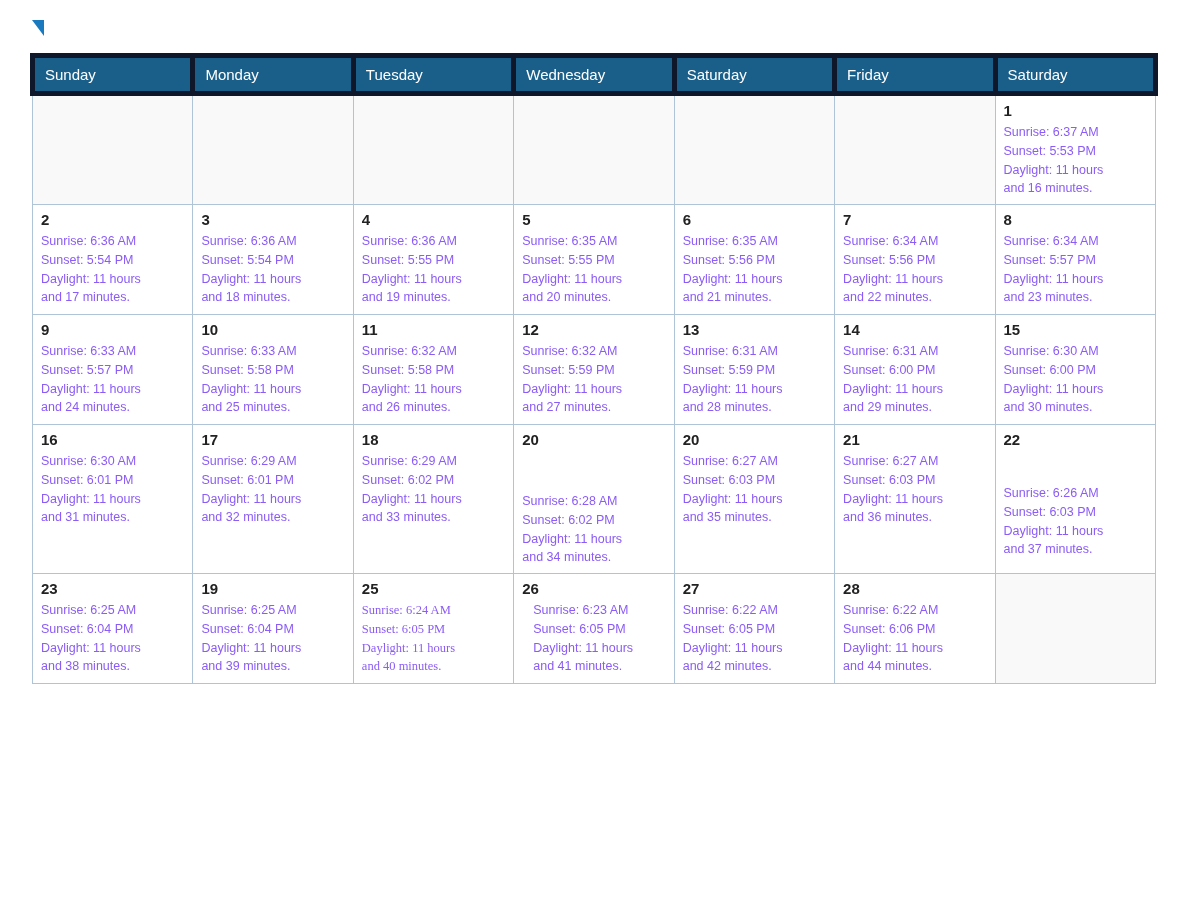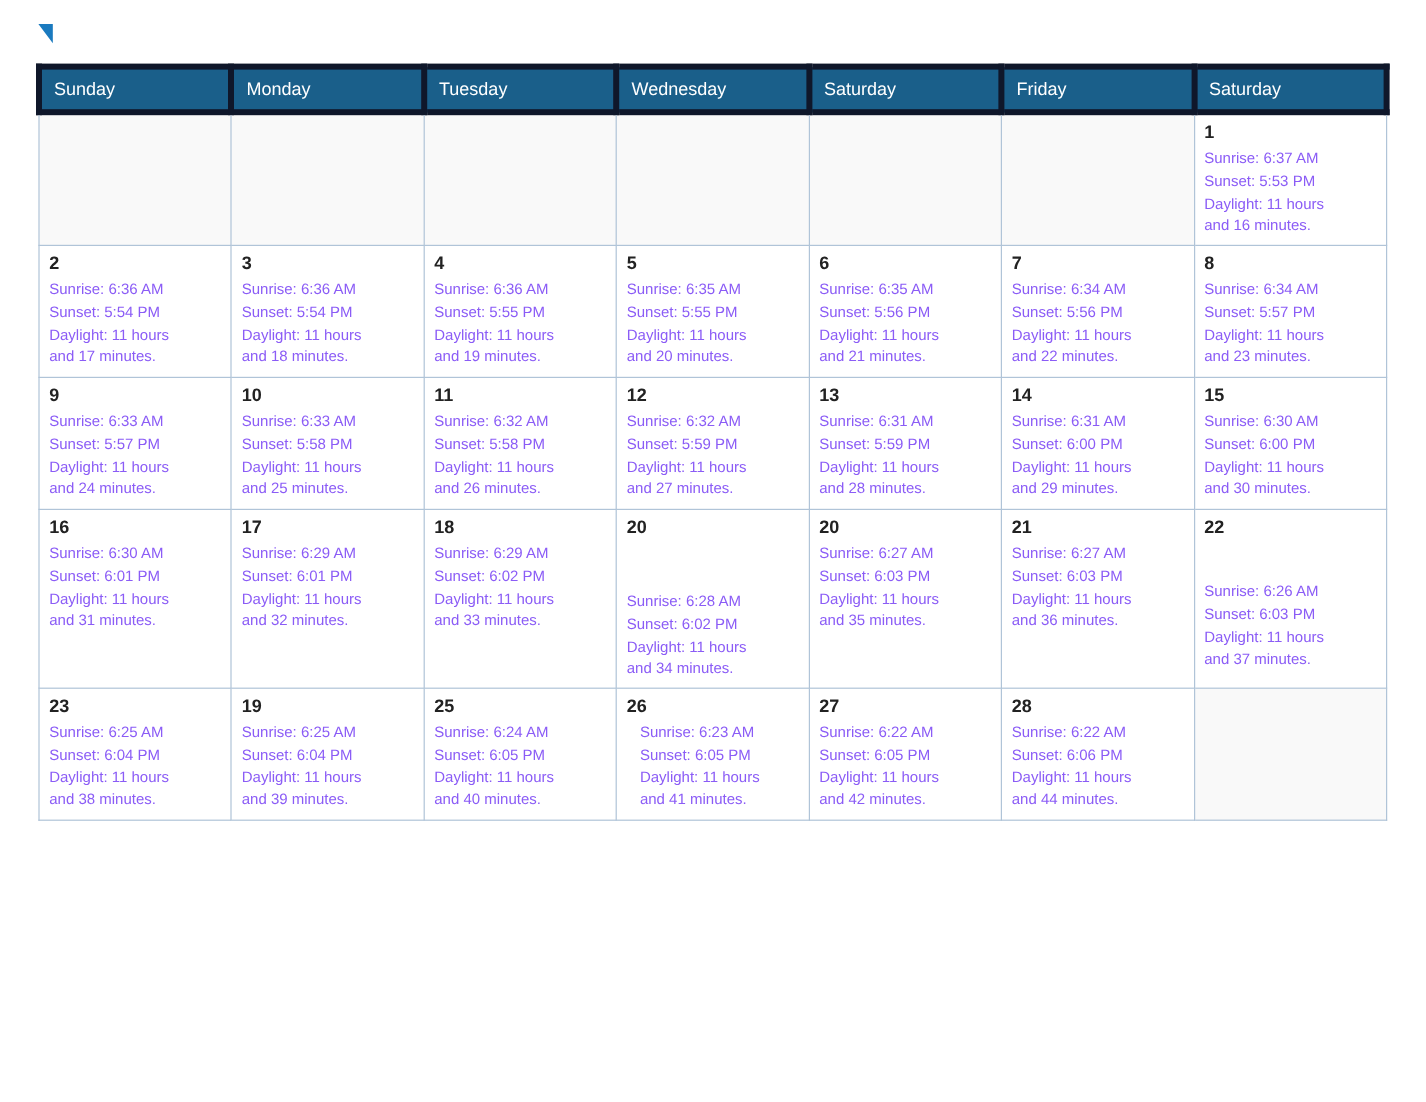--- a/index.html
+++ b/index.html
@@ -280,21 +280,21 @@
         </td>
         <td>
           <div class="day-number">19</div>
           <div class="day-info" style="white-space: pre-line;">Sunrise: 6:25 AM
 Sunset: 6:04 PM
 Daylight: 11 hours
 and 39 minutes.</div>
         </td>
         <td>
           <div class="day-number">25</div>
-          <div class="day-info" style="white-space: pre-line;">Sunrise: 6:24 AM
+          <div class="day-info" style="white-space: pre-line; font-family: Liberation Serif, serif;">Sunrise: 6:24 AM
 Sunset: 6:05 PM
 Daylight: 11 hours
 and 40 minutes.</div>
         </td>
         <td>
           <div class="day-number">26</div>
           <div class="day-info" style="white-space: pre-line; margin-left: 11px;">Sunrise: 6:23 AM
 Sunset: 6:05 PM
 Daylight: 11 hours
 and 41 minutes.</div>

